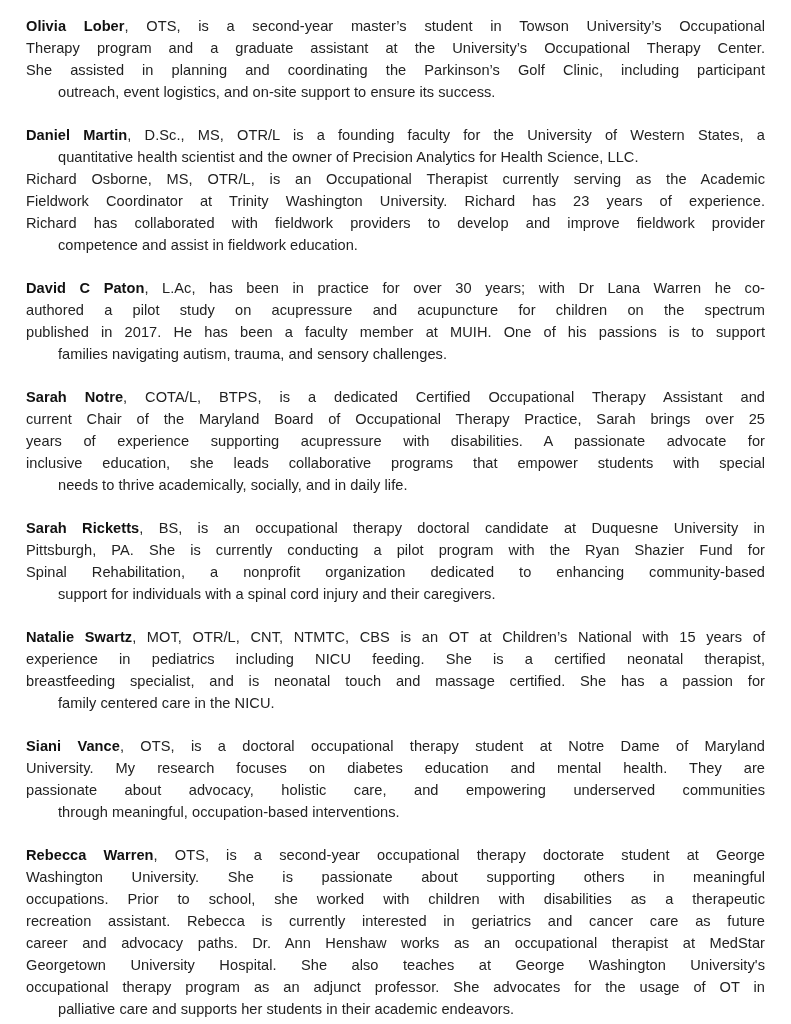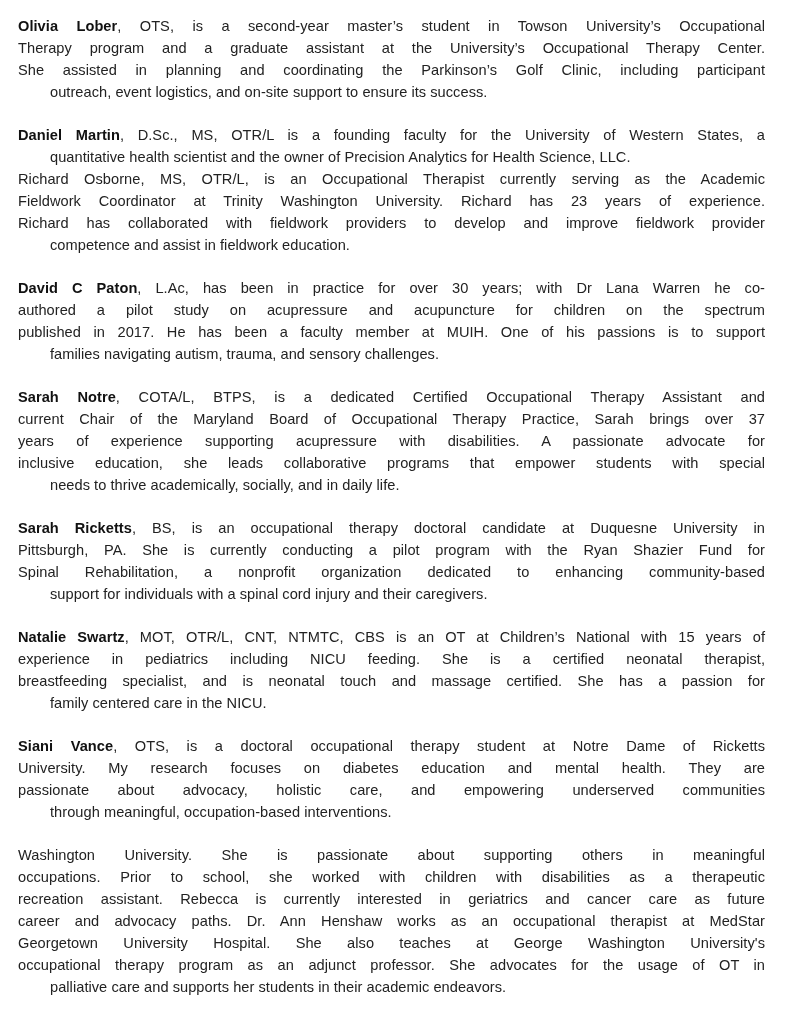--- a/index.html
+++ b/index.html
@@ -11,21 +11,21 @@
       width: 791px;
       height: 1024px;
       overflow: hidden;
       font-family: "Liberation Sans", "DejaVu Sans", sans-serif;
       color: #222222;
     }
     .page {
       position: relative;
       width: 791px;
       height: 1024px;
-      padding: 15px 26px 0 18px;
+      padding: 15px 26px 0 26px;
       box-sizing: border-box;
     }
     .bio {
       margin: 0 0 21px 0;
       font-size: 14.6px;
       line-height: 22px;
       text-align: justify;
       text-align-last: left;
       letter-spacing: 0.05px;
     }
@@ -66,48 +66,49 @@
 
   <p class="bio">
     <span class="line"><span class="name">David C Paton</span><span>, L.Ac, has been in practice for over 30 years; with Dr Lana Warren he co-</span></span>
     <span class="line">authored a pilot study on acupressure and acupuncture for children on the spectrum</span>
     <span class="line">published in 2017. He has been a faculty member at MUIH. One of his passions is to support</span>
     <span class="line last">families navigating autism, trauma, and sensory challenges.</span>
   </p>
 
   <p class="bio">
     <span class="line"><span class="name">Sarah Notre</span><span>, COTA/L, BTPS, is a dedicated Certified Occupational Therapy Assistant and</span></span>
-    <span class="line">current Chair of the Maryland Board of Occupational Therapy Practice, Sarah brings over 37</span>
+    <span class="line">current Chair of the Maryland Board of Occupational Therapy Practice, Sarah brings over 25</span>
     <span class="line">years of experience supporting acupressure with disabilities. A passionate advocate for</span>
     <span class="line">inclusive education, she leads collaborative programs that empower students with special</span>
     <span class="line last">needs to thrive academically, socially, and in daily life.</span>
   </p>
 
   <p class="bio">
     <span class="line"><span class="name">Sarah Ricketts</span><span>, BS, is an occupational therapy doctoral candidate at Duquesne University in</span></span>
     <span class="line">Pittsburgh, PA. She is currently conducting a pilot program with the Ryan Shazier Fund for</span>
     <span class="line">Spinal Rehabilitation, a nonprofit organization dedicated to enhancing community-based</span>
     <span class="line last">support for individuals with a spinal cord injury and their caregivers.</span>
   </p>
 
   <p class="bio">
     <span class="line"><span class="name">Natalie Swartz</span><span>, MOT, OTR/L, CNT, NTMTC, CBS is an OT at Children’s National with 15 years of</span></span>
     <span class="line">experience in pediatrics including NICU feeding. She is a certified neonatal therapist,</span>
     <span class="line">breastfeeding specialist, and is neonatal touch and massage certified. She has a passion for</span>
     <span class="line last">family centered care in the NICU.</span>
   </p>
 
   <p class="bio">
-    <span class="line"><span class="name">Siani Vance</span><span>, OTS, is a doctoral occupational therapy student at Notre Dame of Ricketts</span></span>
+    <span class="line"><span class="name">Siani Vance</span><span>, OTS, is a doctoral occupational therapy student at Notre Dame of Maryland</span></span>
     <span class="line">University. My research focuses on diabetes education and mental health. They are</span>
     <span class="line">passionate about advocacy, holistic care, and empowering underserved communities</span>
     <span class="line last">through meaningful, occupation-based interventions.</span>
   </p>
 
   <p class="bio">
+    <span class="line"><span class="name">Rebecca Warren</span><span>, OTS, is a second-year occupational therapy doctorate student at George</span></span>
     <span class="line">Washington University. She is passionate about supporting others in meaningful</span>
     <span class="line">occupations. Prior to school, she worked with children with disabilities as a therapeutic</span>
     <span class="line">recreation assistant. Rebecca is currently interested in geriatrics and cancer care as future</span>
     <span class="line">career and advocacy paths. Dr. Ann Henshaw works as an occupational therapist at MedStar</span>
     <span class="line">Georgetown University Hospital. She also teaches at George Washington University's</span>
     <span class="line">occupational therapy program as an adjunct professor. She advocates for the usage of OT in</span>
     <span class="line last">palliative care and supports her students in their academic endeavors.</span>
   </p>
 
 </div>

